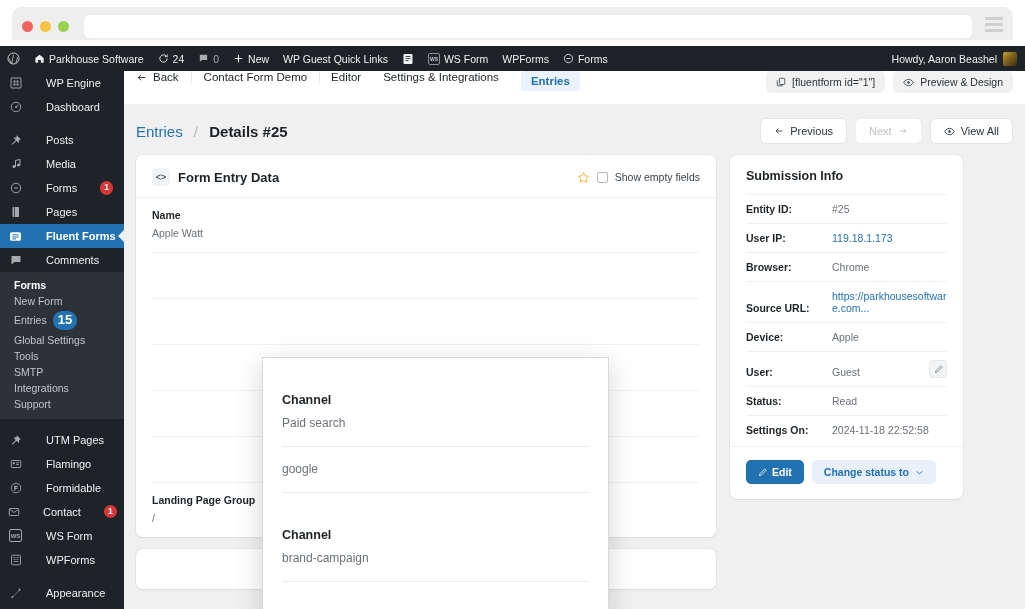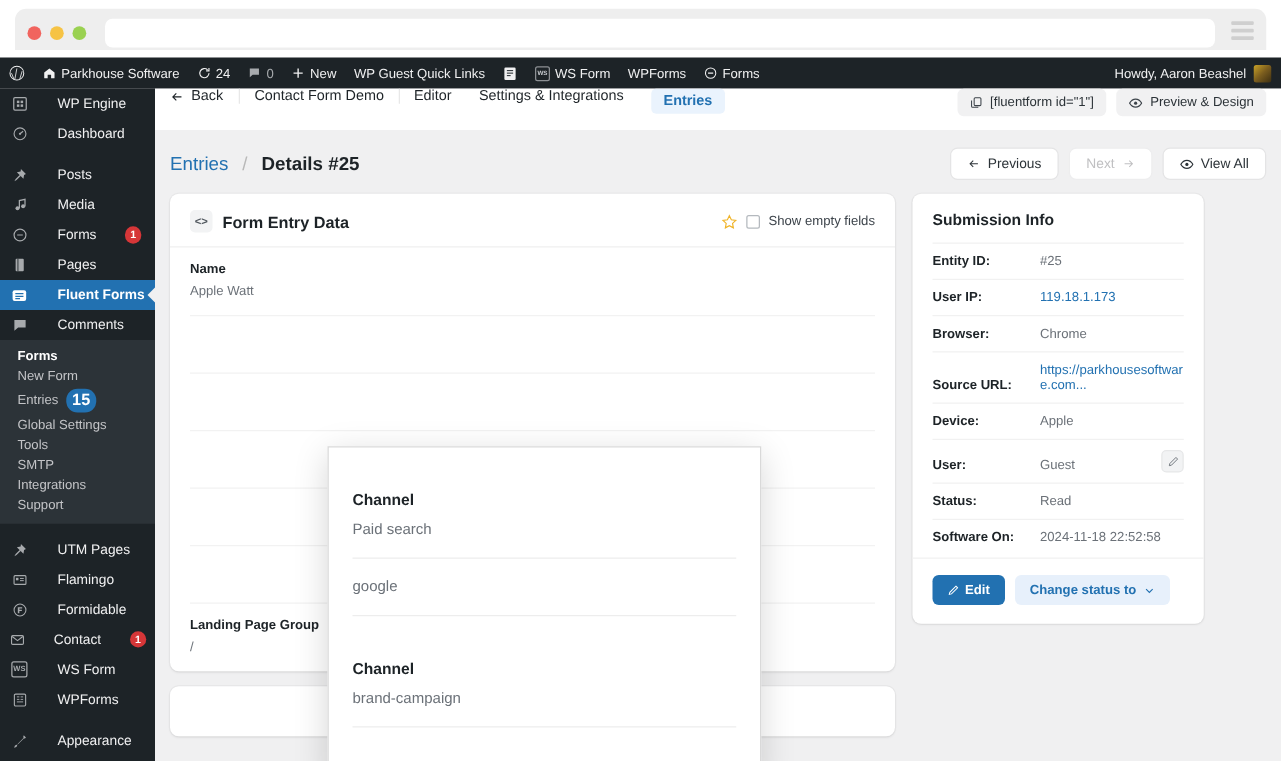--- a/index.html
+++ b/index.html
@@ -650,21 +650,21 @@
                 <svg width="9" height="9" viewBox="0 0 24 24">
                     <path d="M18 2.5l3.5 3.5-13 13-4.6 1.1 1.1-4.6z" fill="none" stroke="#6b7178" stroke-width="2"></path>
                   </svg>
               </span>
             </div>
             <div class="si-row">
               <span class="si-key">Status:</span>
               <span class="si-val">Read</span>
             </div>
             <div class="si-row">
-              <span class="si-key">Software On:</span>
+              <span class="si-key">Settings On:</span>
               <span class="si-val">2024-11-18 22:52:58</span>
             </div>
           </div>
           <div class="si-actions">
             <div class="btn-primary">
               <span class="ic">
                 <svg width="9" height="9" viewBox="0 0 24 24">
                     <path d="M18 2.5l3.5 3.5-13 13-4.6 1.1 1.1-4.6z" fill="none" stroke="#ffffff" stroke-width="2.2"></path>
                   </svg>
               </span>

